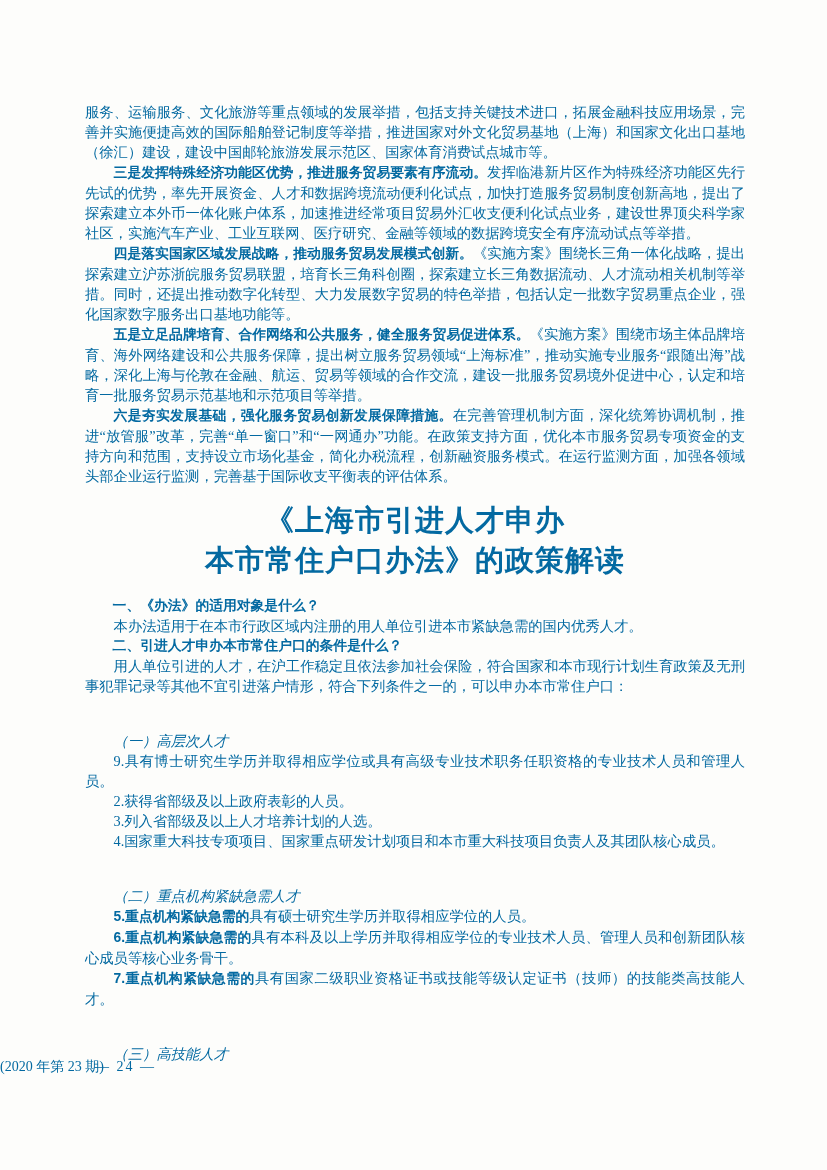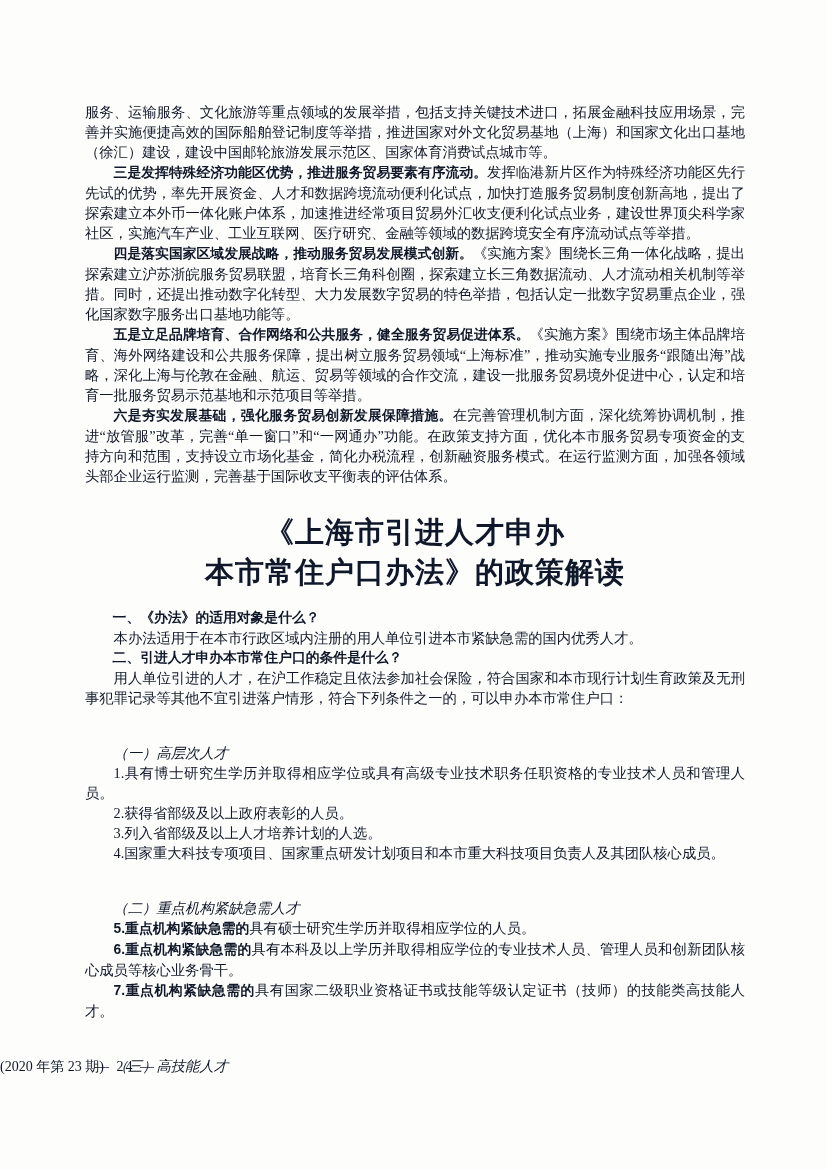--- a/index.html
+++ b/index.html
@@ -4,21 +4,21 @@
 <style>
   * { margin: 0; padding: 0; box-sizing: border-box; }
   html, body { background: #ffffff; }
   .page {
     position: relative;
     width: 827px;
     height: 1170px;
     background: #fdfdfb;
     overflow: hidden;
     font-family: "Liberation Serif", "DejaVu Serif", serif;
-    color: #0f172a;
+    color: #0369a1;
   }
   .content {
     position: absolute;
     left: 85px;
     top: 102px;
     width: 660px;
   }
   .para {
     font-size: 14.3px;
     line-height: 20px;
@@ -35,21 +35,21 @@
     font-style: italic;
     font-family: "Liberation Serif", "DejaVu Serif", serif;
     margin-top: 35px;
   }
   .article-title {
     text-align: center;
     font-weight: bold;
     font-size: 29px;
     line-height: 40px;
     letter-spacing: 1px;
-    margin: 26px 0 16px 0;
+    margin: 14px 0 16px 0;
     text-indent: 0;
     font-family: "Liberation Serif", "DejaVu Serif", serif;
   }
   .article-title span { display: block; }
   .footer {
     position: absolute;
     top: 1056px;
     left: 0;
     width: 685px;
     height: 22px;
@@ -86,21 +86,21 @@
       <span>《上海市引进人才申办</span>
       <span>本市常住户口办法》的政策解读</span>
     </h1>
 
     <div>
       <p class="para hei">一、《办法》的适用对象是什么？</p>
       <p class="para">本办法适用于在本市行政区域内注册的用人单位引进本市紧缺急需的国内优秀人才。</p>
       <p class="para hei">二、引进人才申办本市常住户口的条件是什么？</p>
       <p class="para">用人单位引进的人才，在沪工作稳定且依法参加社会保险，符合国家和本市现行计划生育政策及无刑事犯罪记录等其他不宜引进落户情形，符合下列条件之一的，可以申办本市常住户口：</p>
       <p class="para kai">（一）高层次人才</p>
-      <p class="para">1.具有博士研究生学历并取得相应学位或具有高级专业技术职务任职资格的专业技术人员和管理人员。</p>
+      <p class="para">9.具有博士研究生学历并取得相应学位或具有高级专业技术职务任职资格的专业技术人员和管理人员。</p>
       <p class="para">2.获得省部级及以上政府表彰的人员。</p>
       <p class="para">3.列入省部级及以上人才培养计划的人选。</p>
       <p class="para">4.国家重大科技专项项目、国家重点研发计划项目和本市重大科技项目负责人及其团队核心成员。</p>
       <p class="para kai">（二）重点机构紧缺急需人才</p>
       <p class="para"><span class="hei">5.重点机构紧缺急需的</span><span>具有硕士研究生学历并取得相应学位的人员。</span></p>
       <p class="para"><span class="hei">6.重点机构紧缺急需的</span><span>具有本科及以上学历并取得相应学位的专业技术人员、管理人员和创新团队核心成员等核心业务骨干。</span></p>
       <p class="para"><span class="hei">7.重点机构紧缺急需的</span><span>具有国家二级职业资格证书或技能等级认定证书（技师）的技能类高技能人才。</span></p>
       <p class="para kai">（三）高技能人才</p>
     </div>
   </div>

